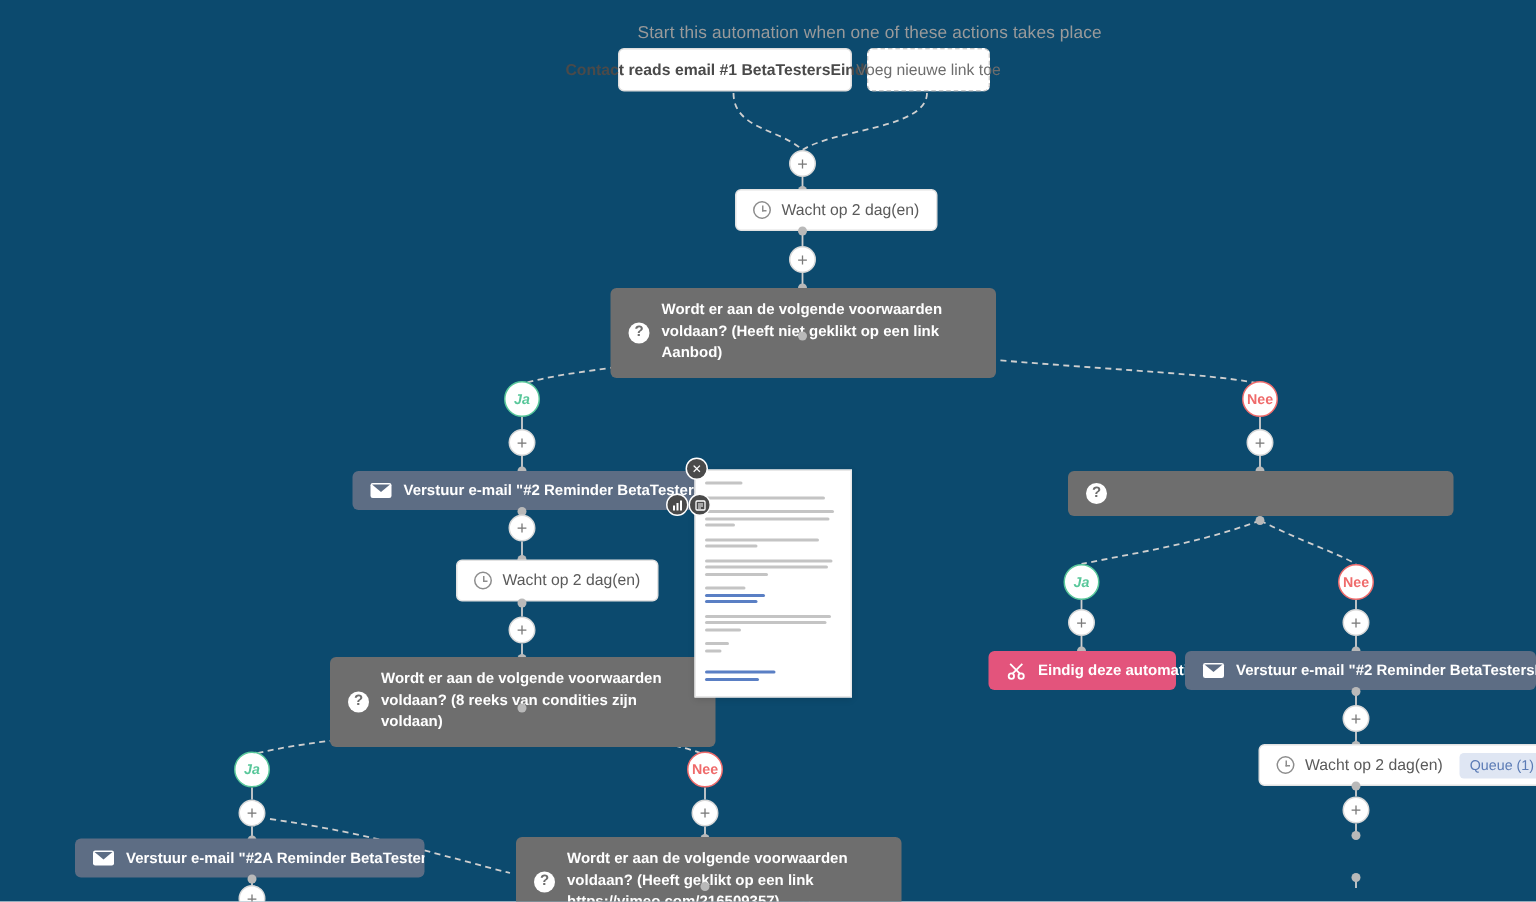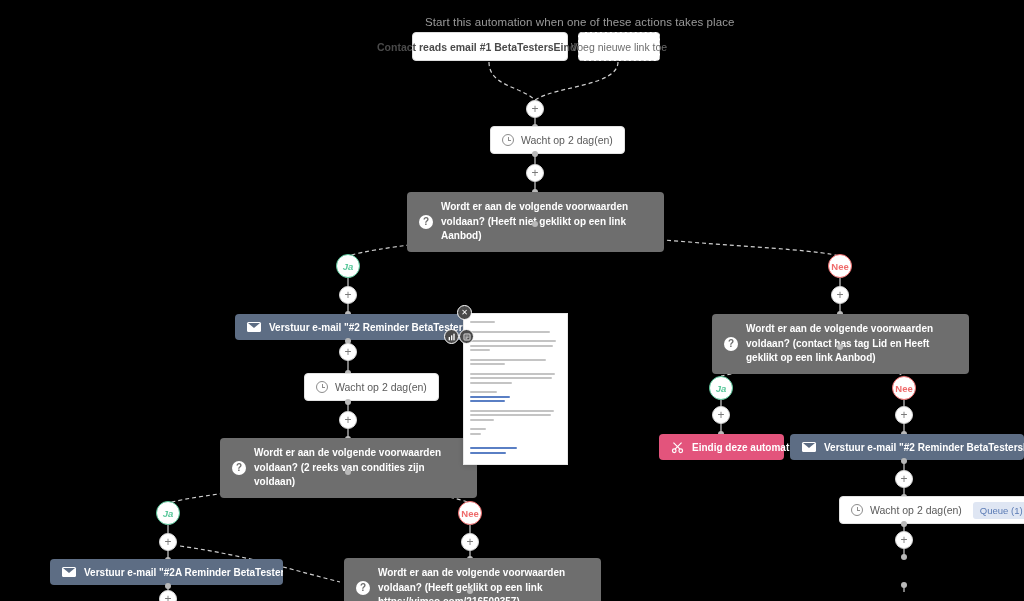--- a/index.html
+++ b/index.html
@@ -6,21 +6,21 @@
   html, body {
     margin: 0; padding: 0;
     width: 1024px; height: 601px;
     overflow: hidden;
     background: #fdfdfd;
     font-family: "Liberation Sans", sans-serif;
   }
   #canvas {
     position: relative;
     width: 1024px; height: 601px;
-    background: #000000;
+    background: #0c4a6e;
   }
   svg.wires {
     position: absolute; left: 0; top: 0;
     width: 1024px; height: 601px;
     pointer-events: none;
   }
   .wire {
     fill: none;
     stroke: #cfcfcf;
     stroke-width: 1.2;
@@ -340,21 +340,21 @@
     <span class="clock"></span>
     <span>Wacht op 2 dag(en)</span>
   </div>
   <div class="dot" style="left:345px; top:399px;"></div>
 
   <div class="plus" style="left:339px; top:411px;">+</div>
   <div class="dot" style="left:345px; top:436px;"></div>
 
   <div class="cond-box" style="left:220px; top:438px; width:257px;">
     <span class="qmark">?</span>
-    <span>Wordt er aan de volgende voorwaarden voldaan? (2 reeks van condities zijn voldaan)</span>
+    <span>Wordt er aan de volgende voorwaarden voldaan? (8 reeks van condities zijn voldaan)</span>
   </div>
   <div class="dot" style="left:345px; top:469px;"></div>
 
   <div class="branch yes" style="left:156px; top:501px;">Ja</div>
   <div class="plus" style="left:159px; top:533px;">+</div>
   <div class="dot" style="left:165px; top:557px;"></div>
 
   <div class="email-box" style="left:50px; top:559px; width:233px;">
     <span class="env"></span>
     <span>Verstuur e-mail "#2A Reminder BetaTestersEindeTest" (view reports)</span>
@@ -371,21 +371,20 @@
     <span>Wordt er aan de volgende voorwaarden voldaan? (Heeft geklikt op een link https://vimeo.com/216509357)</span>
   </div>
   <div class="dot" style="left:467px; top:588px;"></div>
 
   <div class="branch no" style="left:828px; top:254px;">Nee</div>
   <div class="plus" style="left:831px; top:286px;">+</div>
   <div class="dot" style="left:837px; top:311px;"></div>
 
   <div class="cond-box" style="left:712px; top:314px; width:257px;">
     <span class="qmark">?</span>
-    <span>Wordt er aan de volgende voorwaarden voldaan? (contact has tag Lid en Heeft geklikt op een link Aanbod)</span>
   </div>
   <div class="dot" style="left:837px; top:344px;"></div>
 
   <div class="branch yes" style="left:709px; top:376px;">Ja</div>
   <div class="plus" style="left:712px; top:406px;">+</div>
   <div class="dot" style="left:718px; top:431px;"></div>
 
   <div class="end-box" style="left:659px; top:434px; width:125px;">
     <svg class="scissors" viewBox="0 0 16 16">
       <circle cx="4" cy="12" r="2.2" fill="none" stroke="#ffffff" stroke-width="1.5"></circle>

